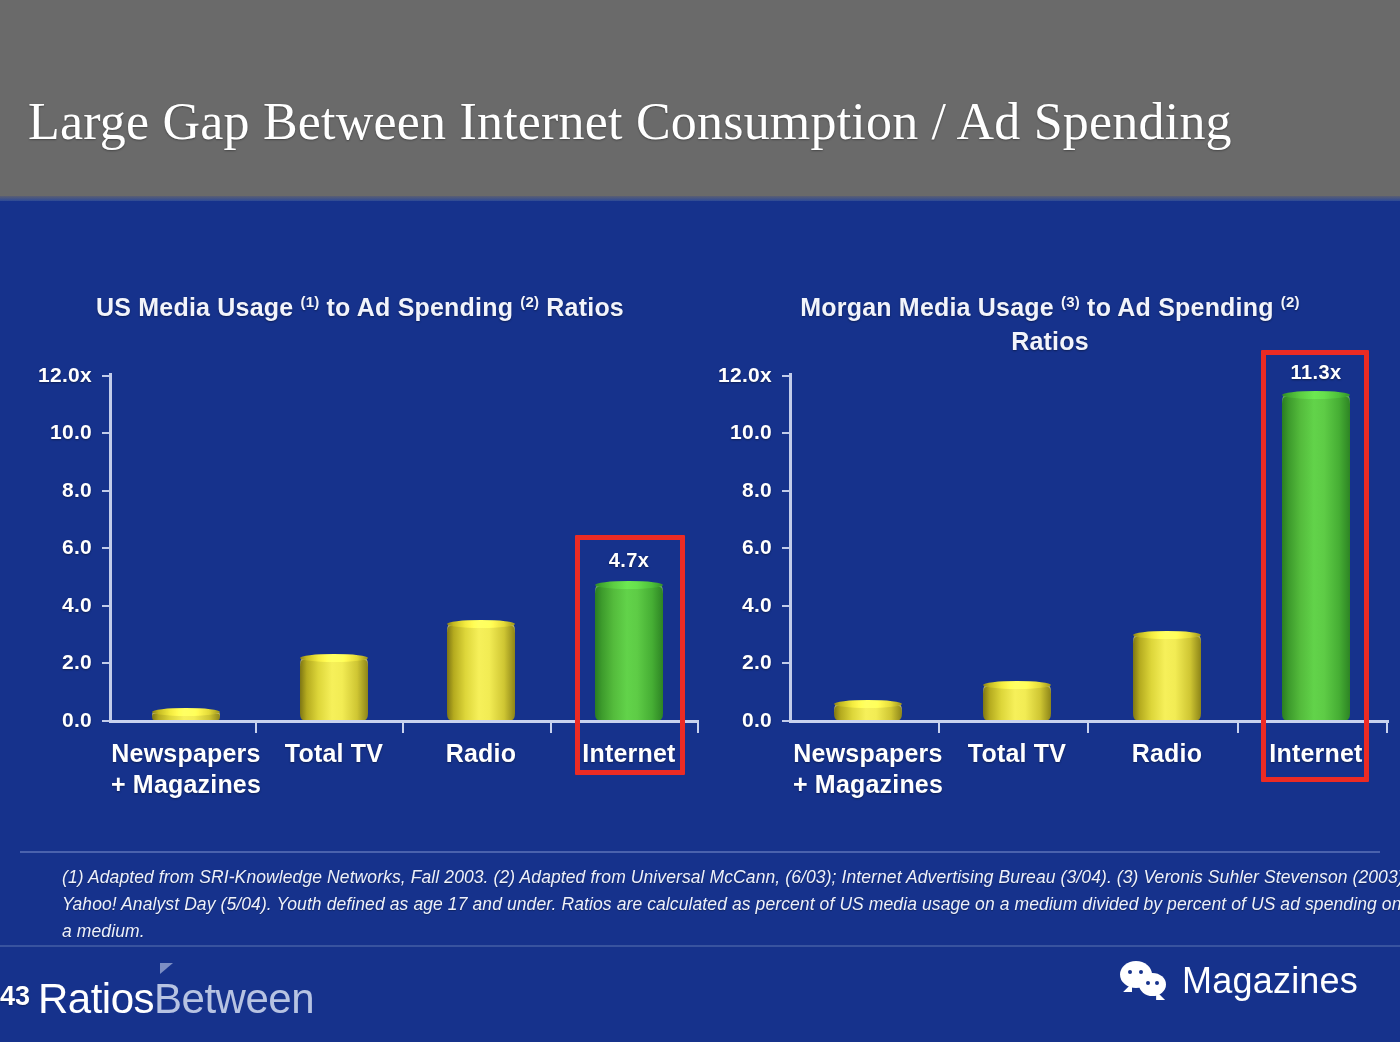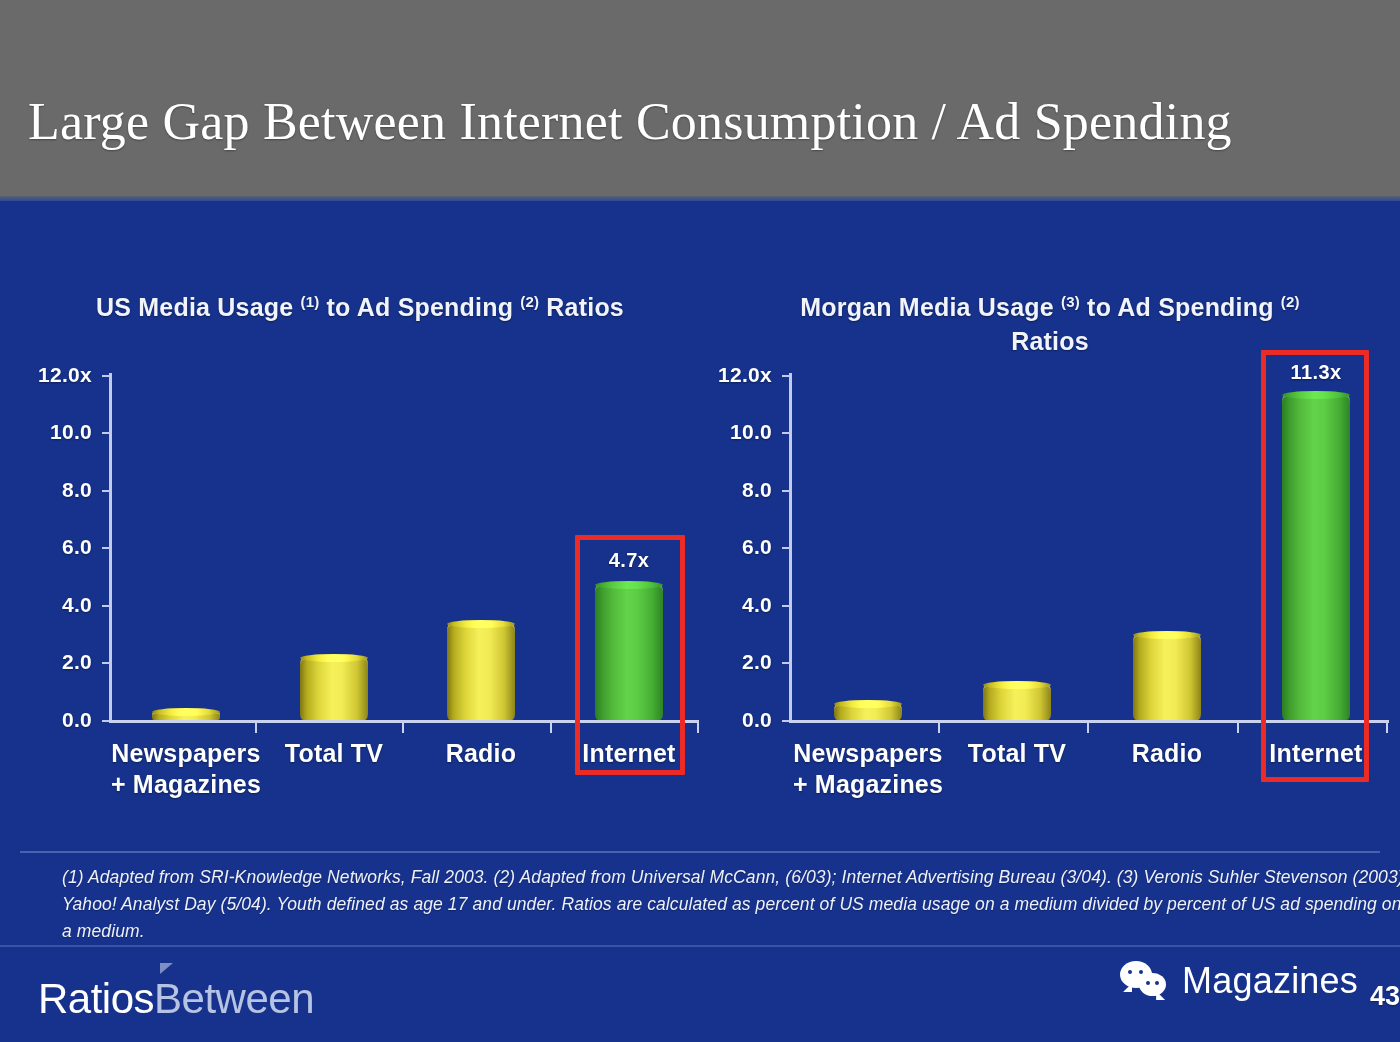--- a/index.html
+++ b/index.html
@@ -211,21 +211,21 @@
     left: 160px; top: 963px;
     width: 0; height: 0;
     border-left: 13px solid #7d8fc4;
     border-bottom: 11px solid transparent;
     transform: rotate(0deg);
   }
   .page-number {
     position: absolute;
     left: 0; top: 981px;
     width: 1400px;
-    text-align: right;
+    text-align: left;
     font-size: 27px;
     font-weight: bold;
     color: #ffffff;
     text-shadow: 0 1px 2px rgba(0,0,0,0.35);
   }
   .brand {
     position: absolute;
     right: 42px; top: 960px;
     display: flex;
     align-items: center;

